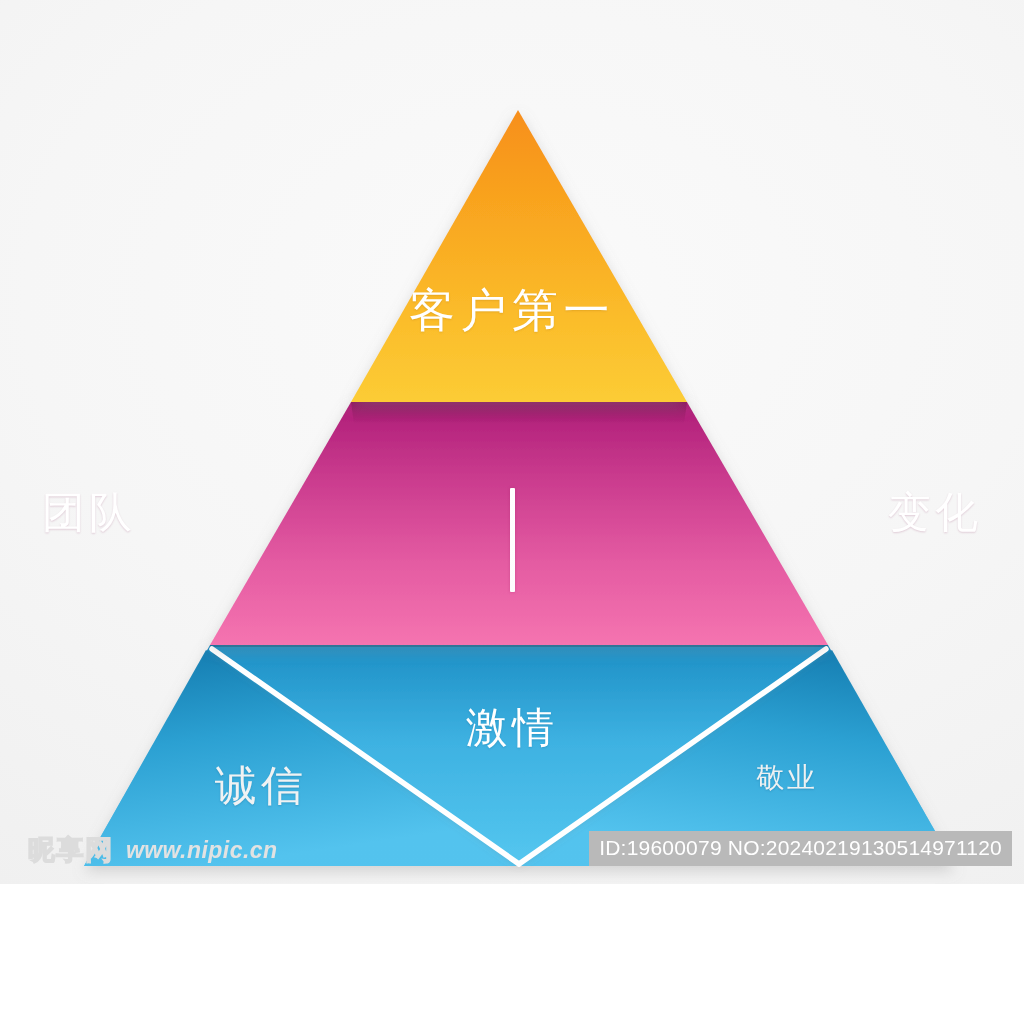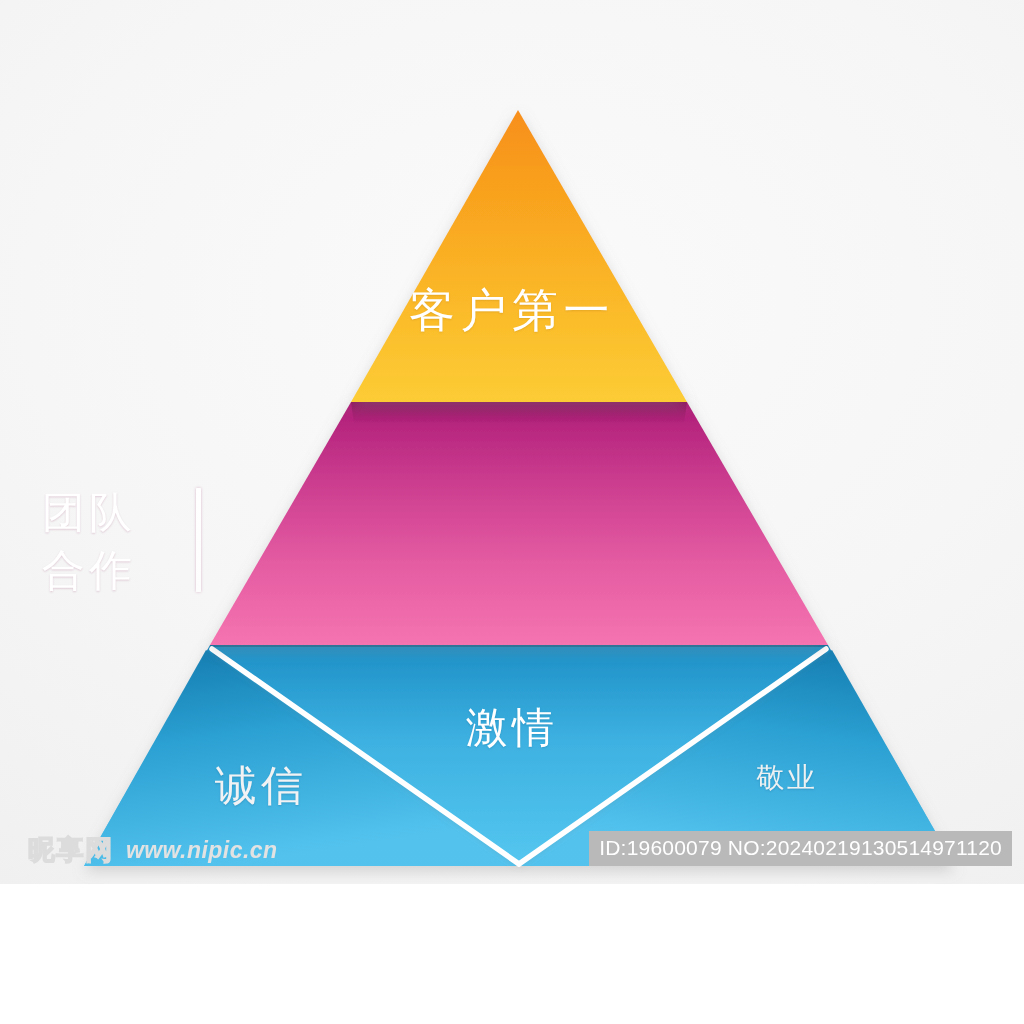--- a/index.html
+++ b/index.html
@@ -45,21 +45,21 @@
     text-shadow: 0 1px 2px rgba(120,70,0,0.16);
   }
 
   #mid-group {
     position: absolute;
     left: 0;
     right: 0;
     top: 483px;
     height: 120px;
     display: flex;
-    justify-content: flex-start;
+    justify-content: space-between;
     align-items: flex-start;
   }
   .mid-col {
     width: 178px;
     font-size: 43px;
     letter-spacing: 0.10em;
     color: #ffffff;
     text-align: center;
     line-height: 1.36;
     text-shadow: 0 1px 2px rgba(120,10,70,0.18);
@@ -222,24 +222,24 @@
     <g>
       <polygon points="518,110 687,402 351,402" fill="url(#gradTop)" filter="url(#dropSoft)"></polygon>
     </g>
   </svg>
 
   <div class="tier-label" id="label-top">客户第一</div>
 
   <div id="mid-group">
     <div class="mid-col mid-col-left">
       <div>团队</div>
-      <div>合作</div>
     </div>
     <div id="mid-divider"></div>
     <div class="mid-col mid-col-right">
+      <div>变化</div>
     </div>
   </div>
 
   <div class="tier-label" id="label-left">诚信</div>
 
   <div class="tier-label" id="label-center">激情</div>
 
   <div class="tier-label" id="label-right">敬业</div>
 
   <div id="watermark-brand">

